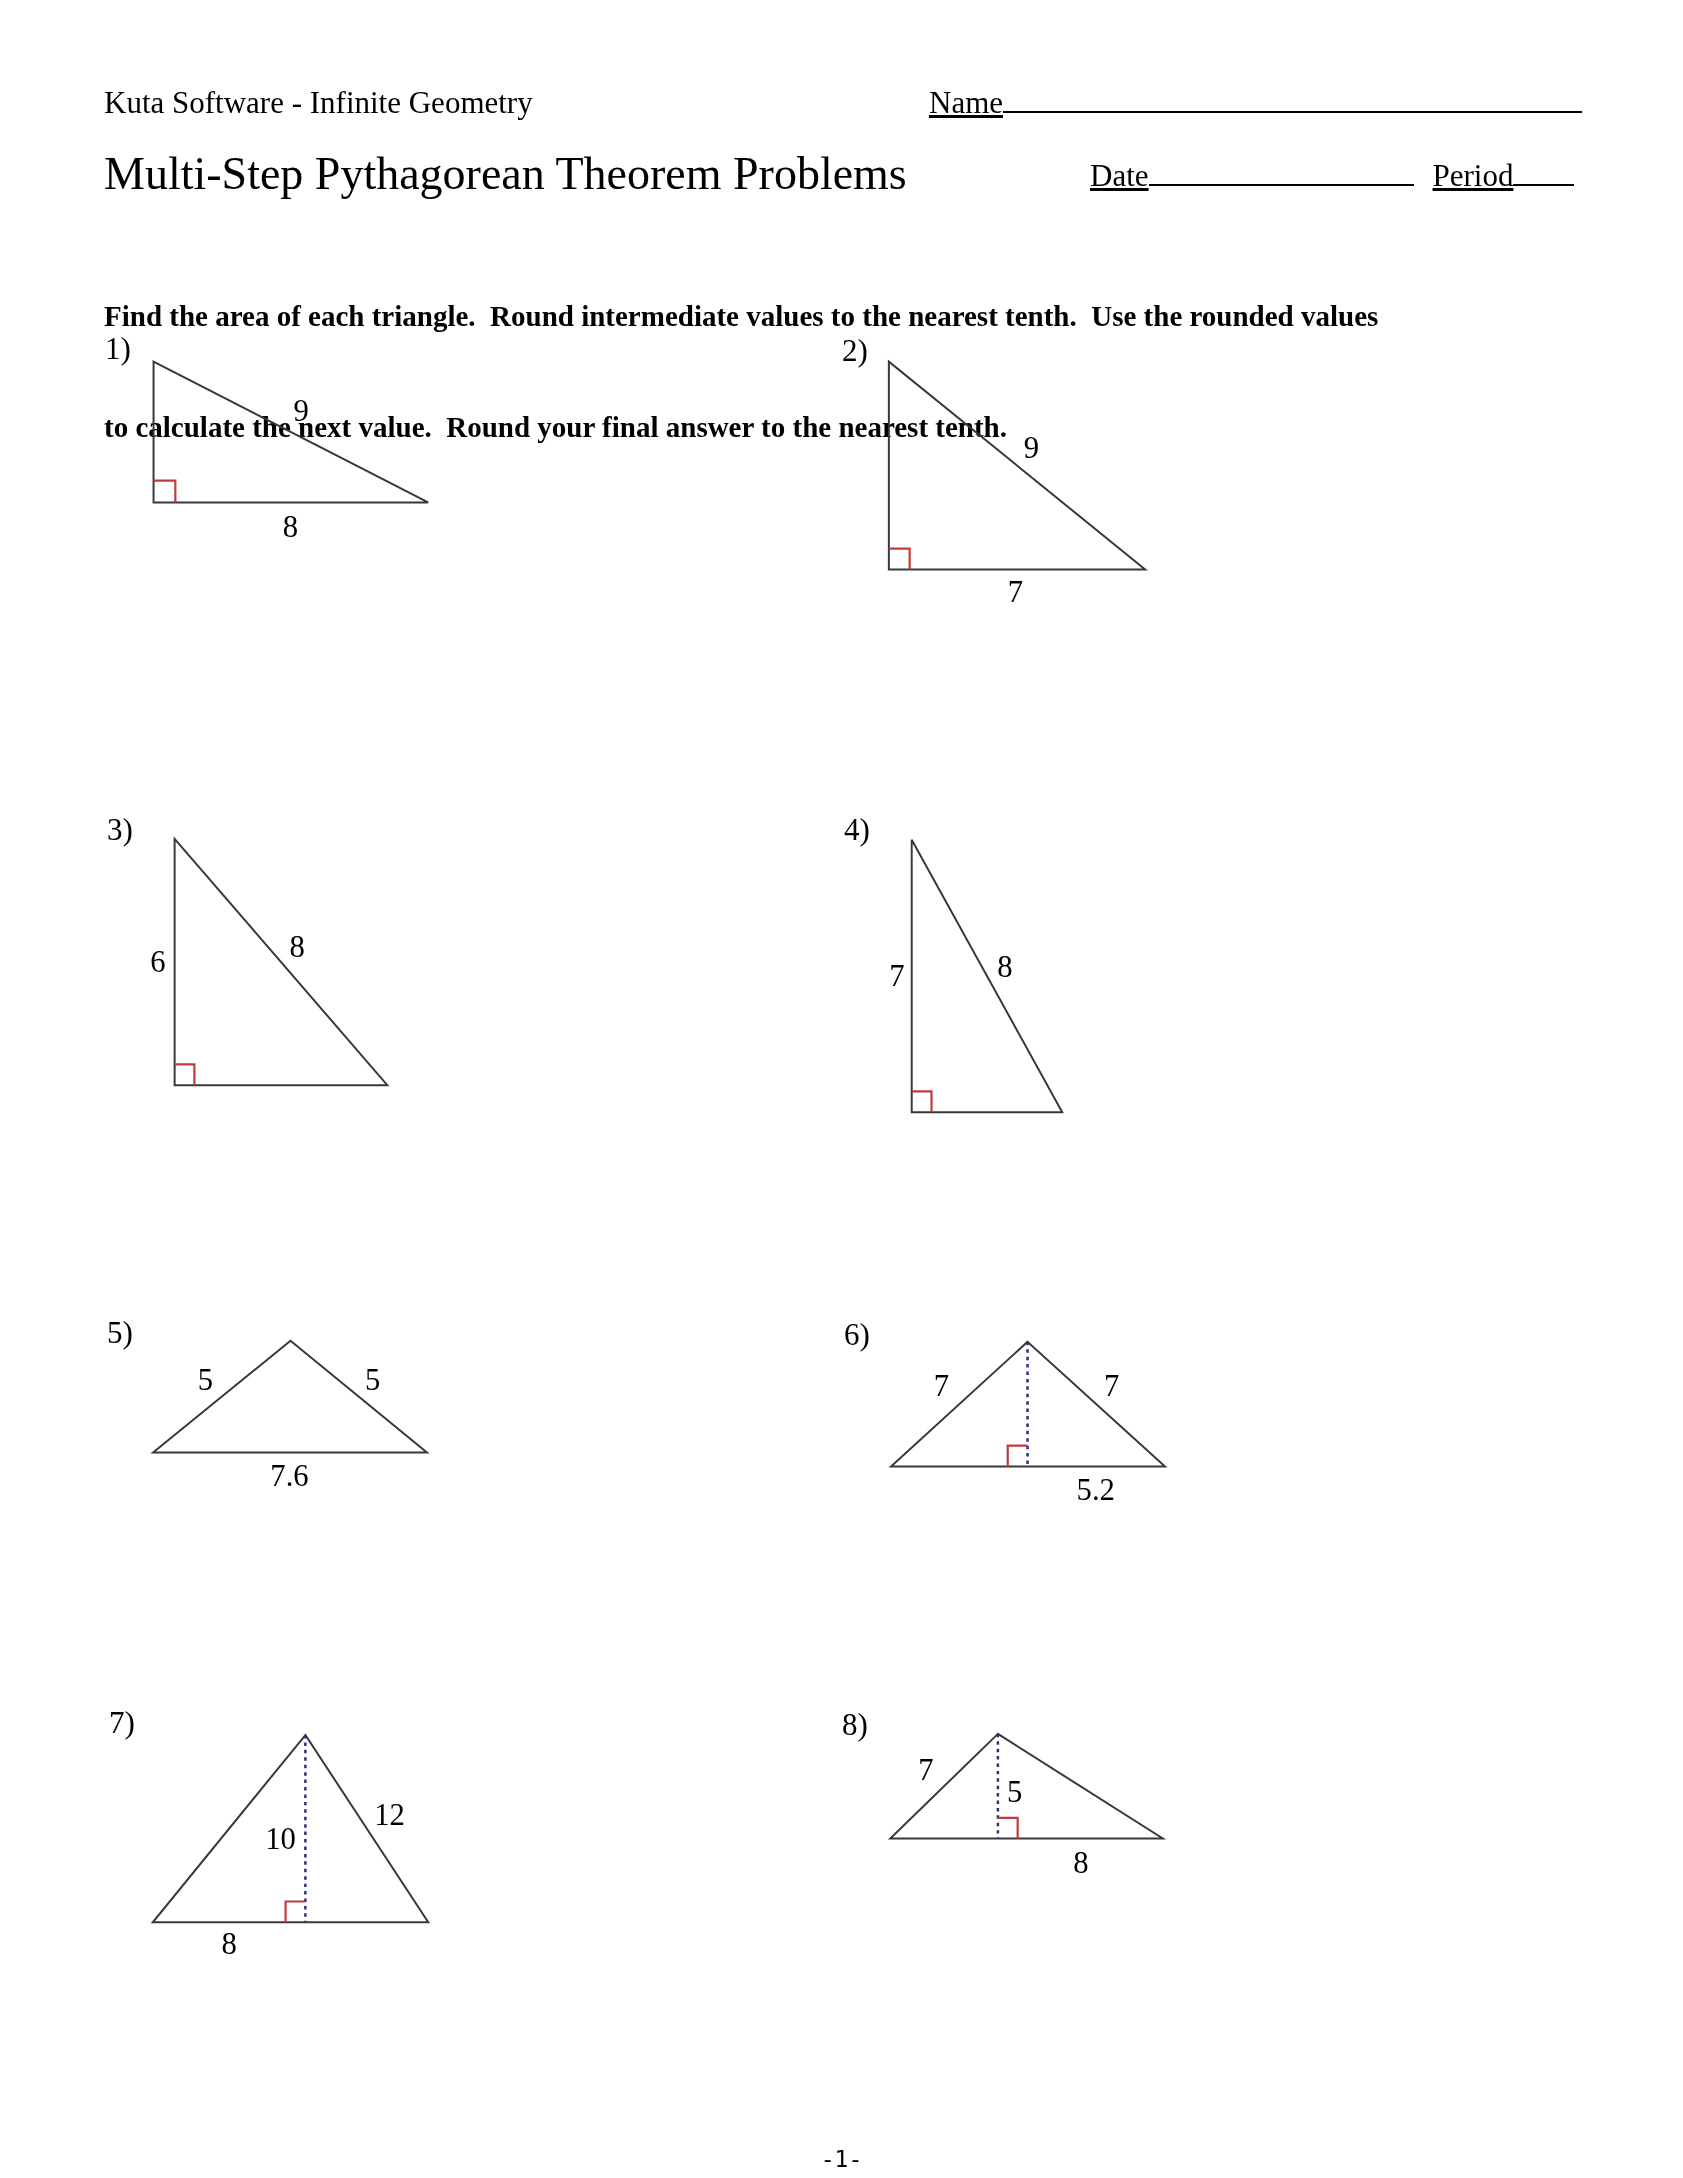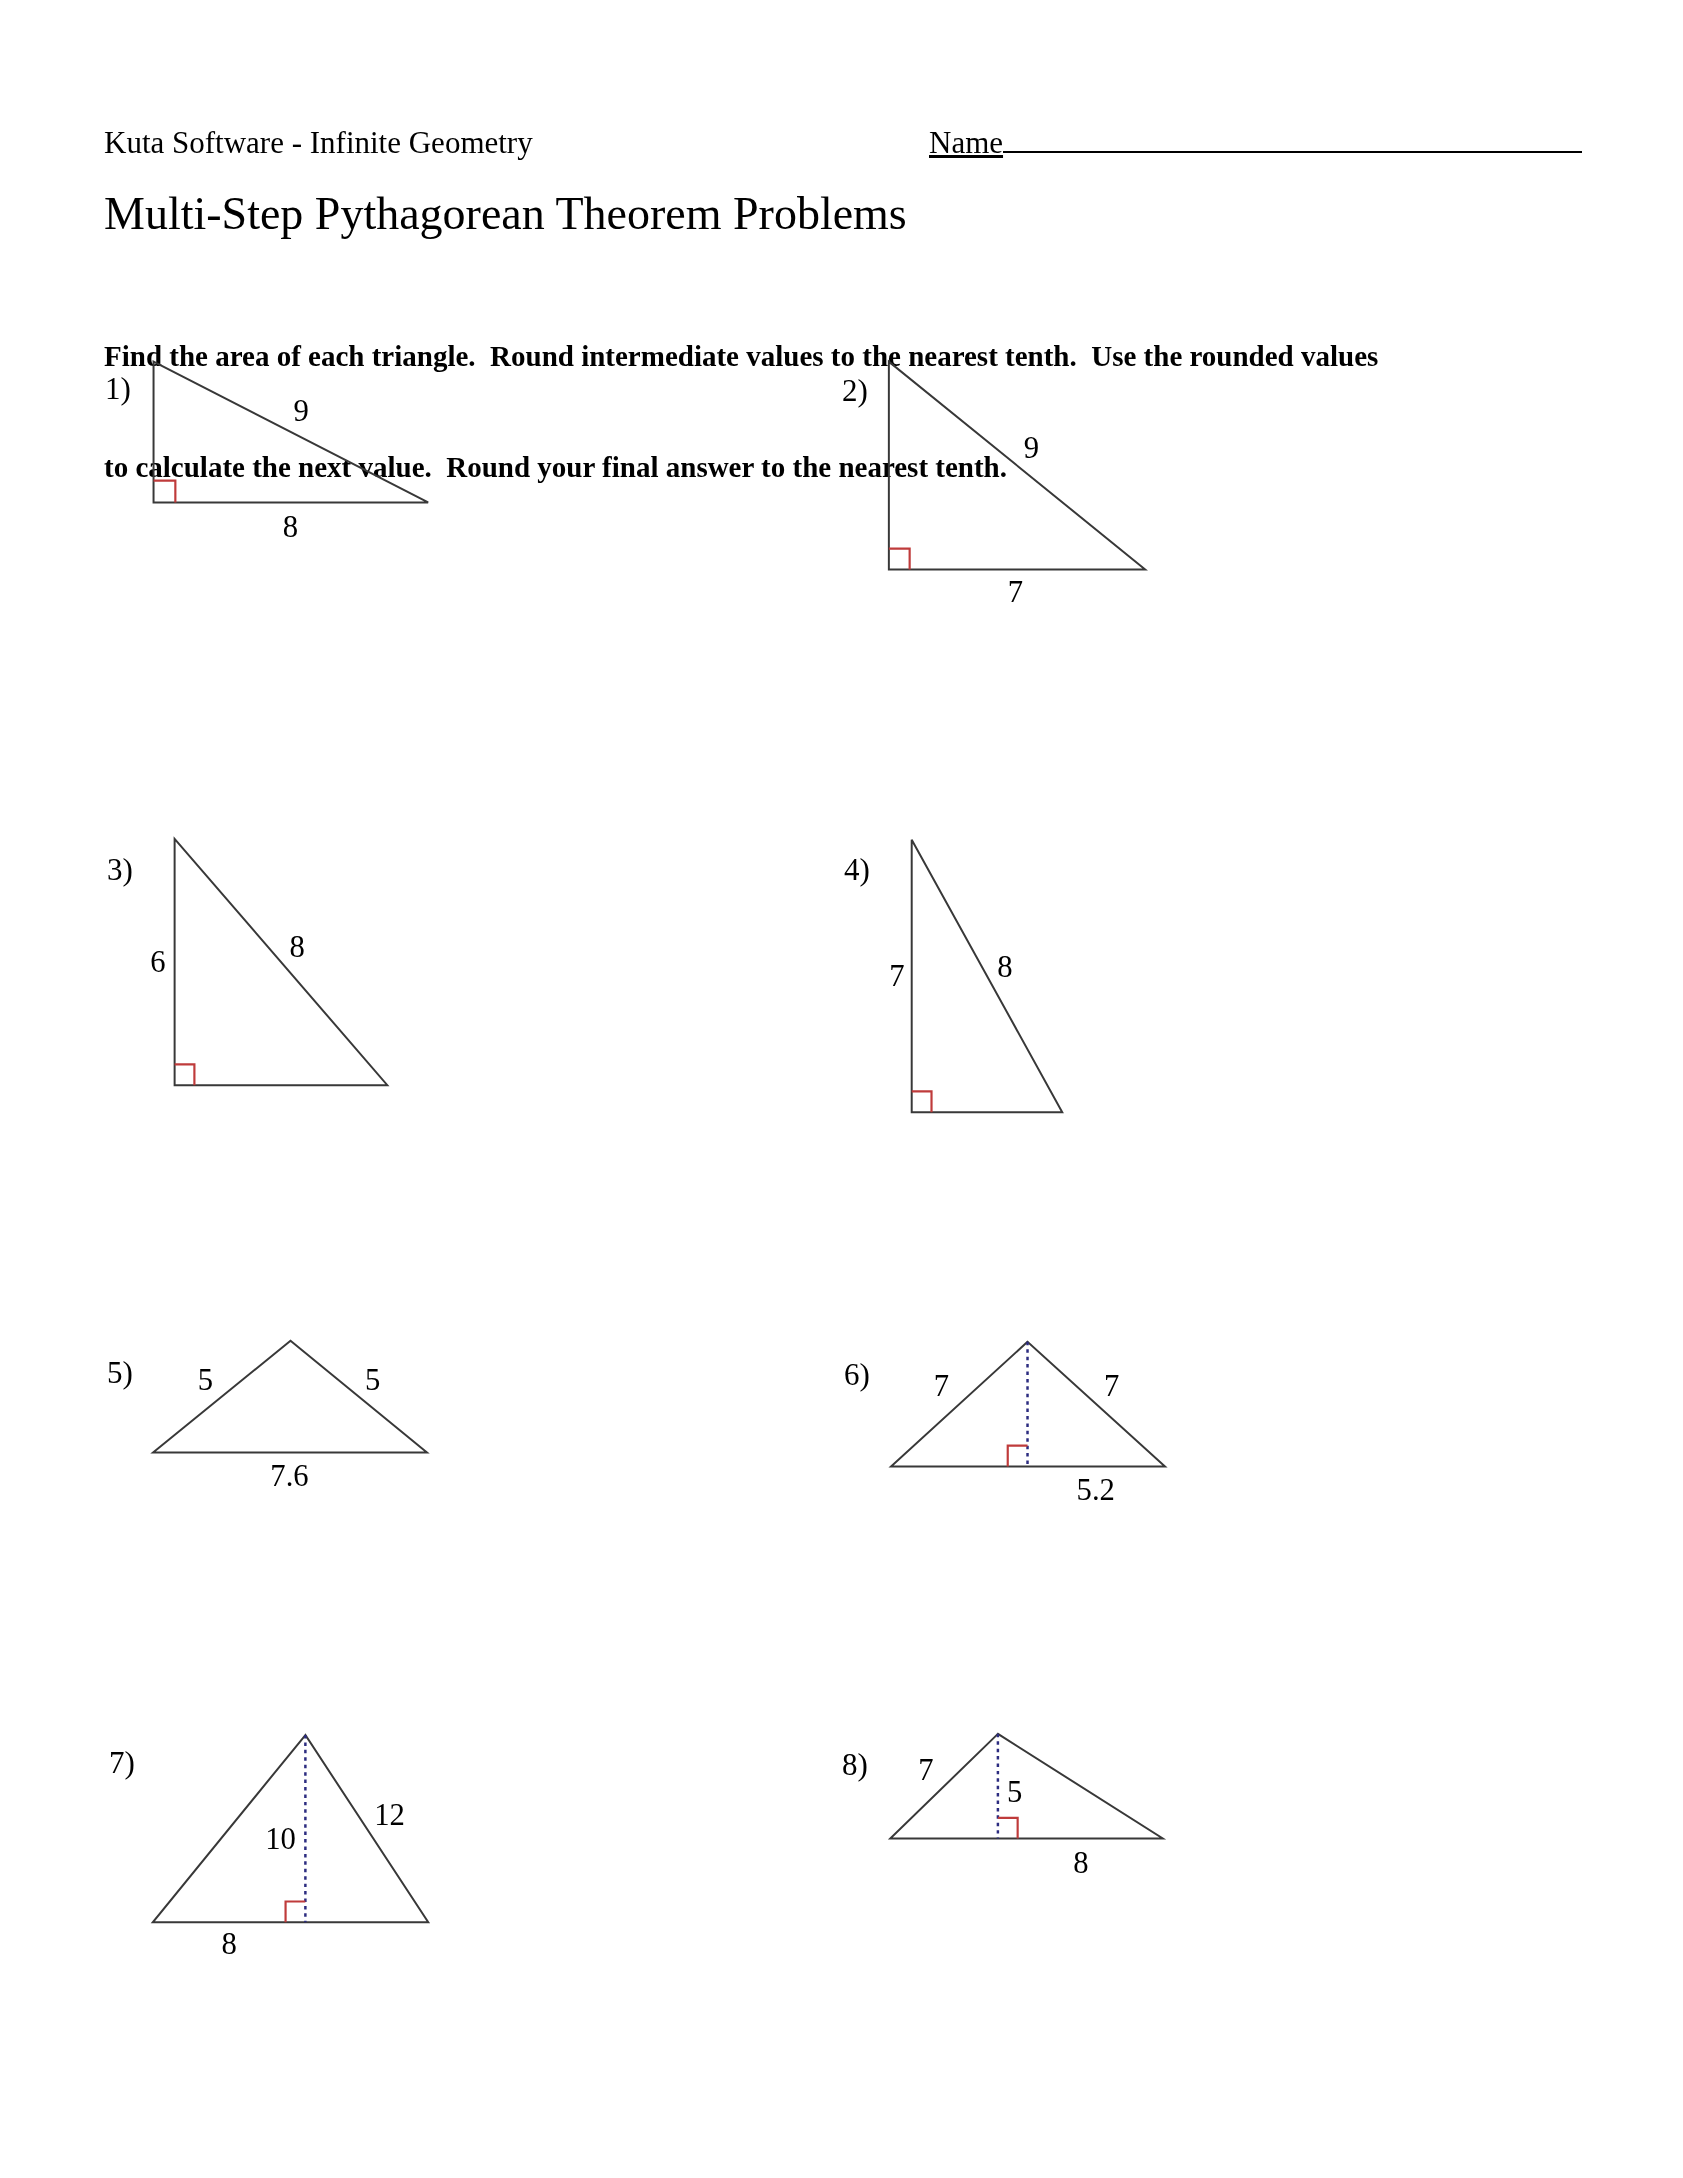--- a/index.html
+++ b/index.html
@@ -9,21 +9,21 @@
   }
   html,body{margin:0;padding:0;background:#e8e8e8;}
   .page{
     position:relative;
     width:1683px;height:2178px;
     background:#ffffff;
     font-family:"Liberation Serif", serif;
     color:#000;
     overflow:hidden;
   }
-  .abs{position:absolute;margin-top:40px;}
+  .abs{position:absolute;}
   .brand{font-size:31px;}
   .hrow{font-size:31px; white-space:nowrap;text-decoration:underline;}
   .title{font-size:46px;}
   .blank{display:inline-block;border-bottom:2px solid #000;vertical-align:baseline;}
   .instr{font-size:29px;font-weight:bold;line-height:37px;white-space:pre-wrap;}
   .pnum{font-size:31px;}
   svg.fig{position:absolute;overflow:visible;}
   .tri{fill:none;stroke:var(--c-line);stroke-width:2;}
   .ra{fill:none;stroke:var(--c-ra);stroke-width:2.2;}
   .alt{fill:none;stroke:var(--c-alt);stroke-width:2.5;stroke-dasharray:3.5 4;}
@@ -36,20 +36,23 @@
 <div class="page">
 
   <div class="abs brand" style="left:104px;top:85px">Kuta Software - Infinite Geometry</div>
 
   <div class="abs hrow" style="left:929px;top:85px">
     <span>Name</span><span class="blank" style="width:579px"></span>
   </div>
 
   <div class="abs title" style="left:104px;top:147px">Multi-Step Pythagorean Theorem Problems</div>
 
+  <div class="abs hrow" style="left:1090px;top:158px">
+    <span>Date</span><span class="blank" style="width:265px"></span><span style="margin-left:19px">Period</span><span class="blank" style="width:61px"></span>
+  </div>
 
   <div class="abs instr" style="left:104px;top:224px;width:1505px">
     <div>Find the area of each triangle.  Round intermediate values to the nearest tenth.  Use the rounded values</div>
     <div>to calculate the next value.  Round your final answer to the nearest tenth.</div>
   </div>
 
   <div class="abs pnum" style="left:105px;top:331px">1)</div>
   <div class="abs pnum" style="left:842px;top:333px">2)</div>
   <div class="abs pnum" style="left:107px;top:812px">3)</div>
   <div class="abs pnum" style="left:844px;top:812px">4)</div>

